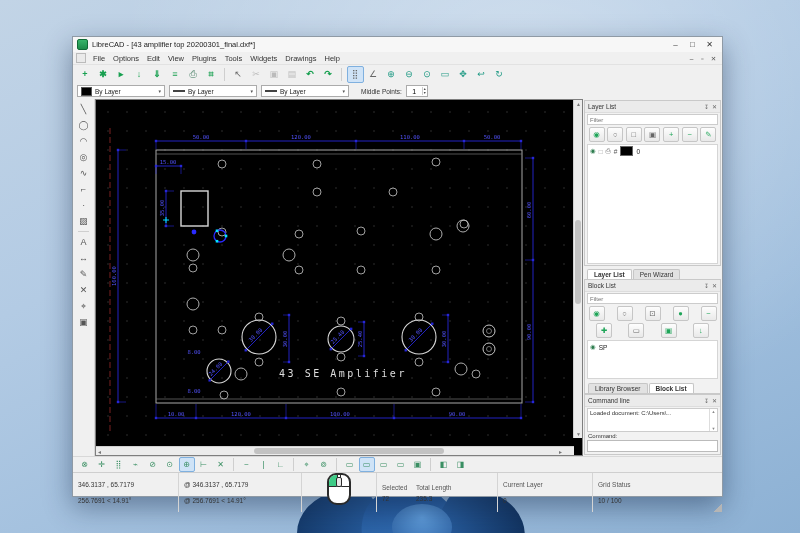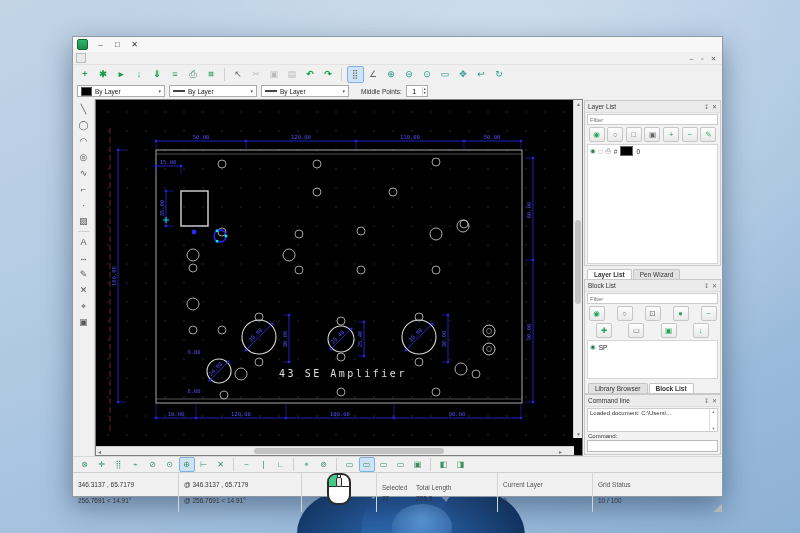--- a/index.html
+++ b/index.html
@@ -99,27 +99,39 @@
 
 <div class="petal" style="left:296px;top:492px;width:86px;height:70px;transform:rotate(-28deg);border-radius:55% 45% 20% 60%;background:linear-gradient(135deg,#123563,#2b64a9);"></div>
 <div class="petal" style="left:362px;top:486px;width:96px;height:82px;transform:rotate(8deg);border-radius:50% 50% 45% 45%;background:linear-gradient(160deg,#1c4d8f,#3f7fc4);"></div>
 <div class="petal" style="left:438px;top:492px;width:88px;height:72px;transform:rotate(30deg);border-radius:45% 55% 60% 20%;background:linear-gradient(225deg,#0e2c55,#2b64a9);"></div>
 <div class="petal" style="left:392px;top:504px;width:60px;height:46px;border-radius:50%;background:radial-gradient(circle at 50% 30%,#5d9ad8,#2b5fa0);"></div>
 
 <div class="win">
 
   <div class="titlebar">
     <span class="appicon"></span>
+    <span class="title">LibreCAD - [43 amplifier top 20200301_final.dxf*]</span>
     <span class="wbtn">–</span>
     <span class="wbtn">□</span>
     <span class="wbtn">✕</span>
   </div>
 
   <div class="menubar">
     <span class="mdiicon"></span>
+    <span style="display:flex;">
+        <span class="mitem">File</span>
+        <span class="mitem">Options</span>
+        <span class="mitem">Edit</span>
+        <span class="mitem">View</span>
+        <span class="mitem">Plugins</span>
+        <span class="mitem">Tools</span>
+        <span class="mitem">Widgets</span>
+        <span class="mitem">Drawings</span>
+        <span class="mitem">Help</span>
+      </span>
     <span class="mdictrl">
       <span class="wbtn">–</span>
       <span class="wbtn">▫</span>
       <span class="wbtn">✕</span>
     </span>
   </div>
 
   <div class="toolbar">
     <span style="display:flex;">
         <span class="tbtn fico">+</span>

